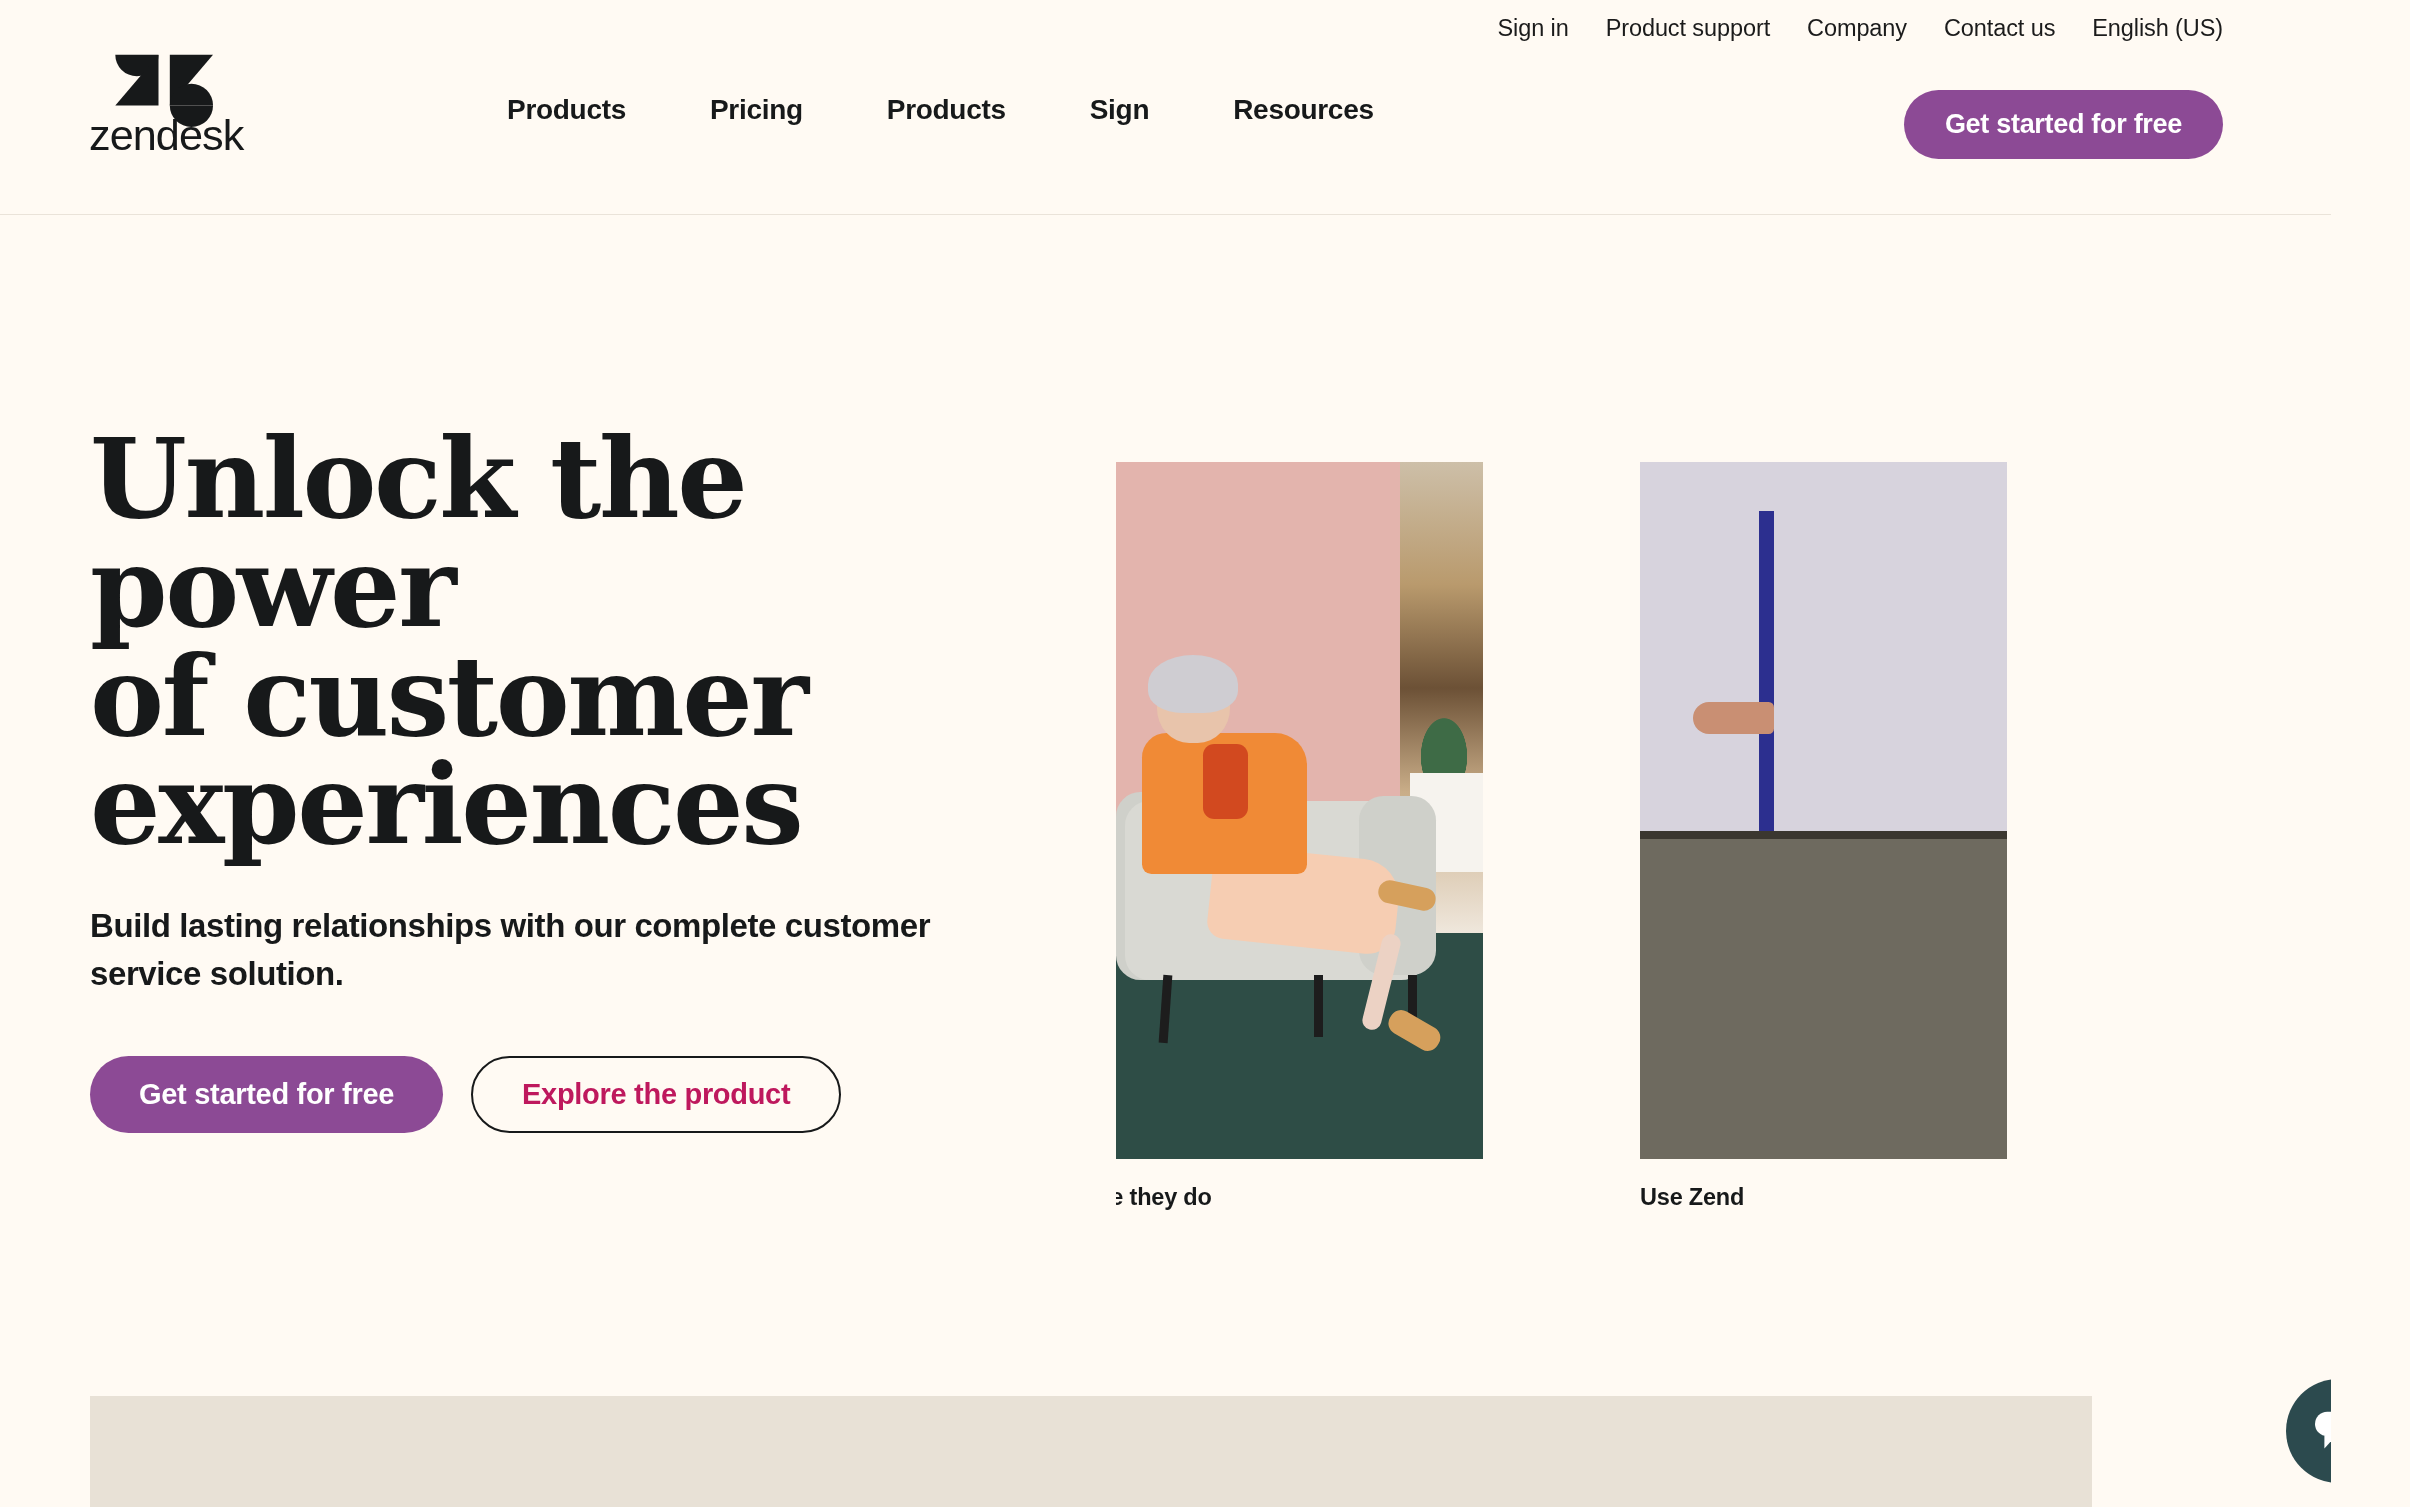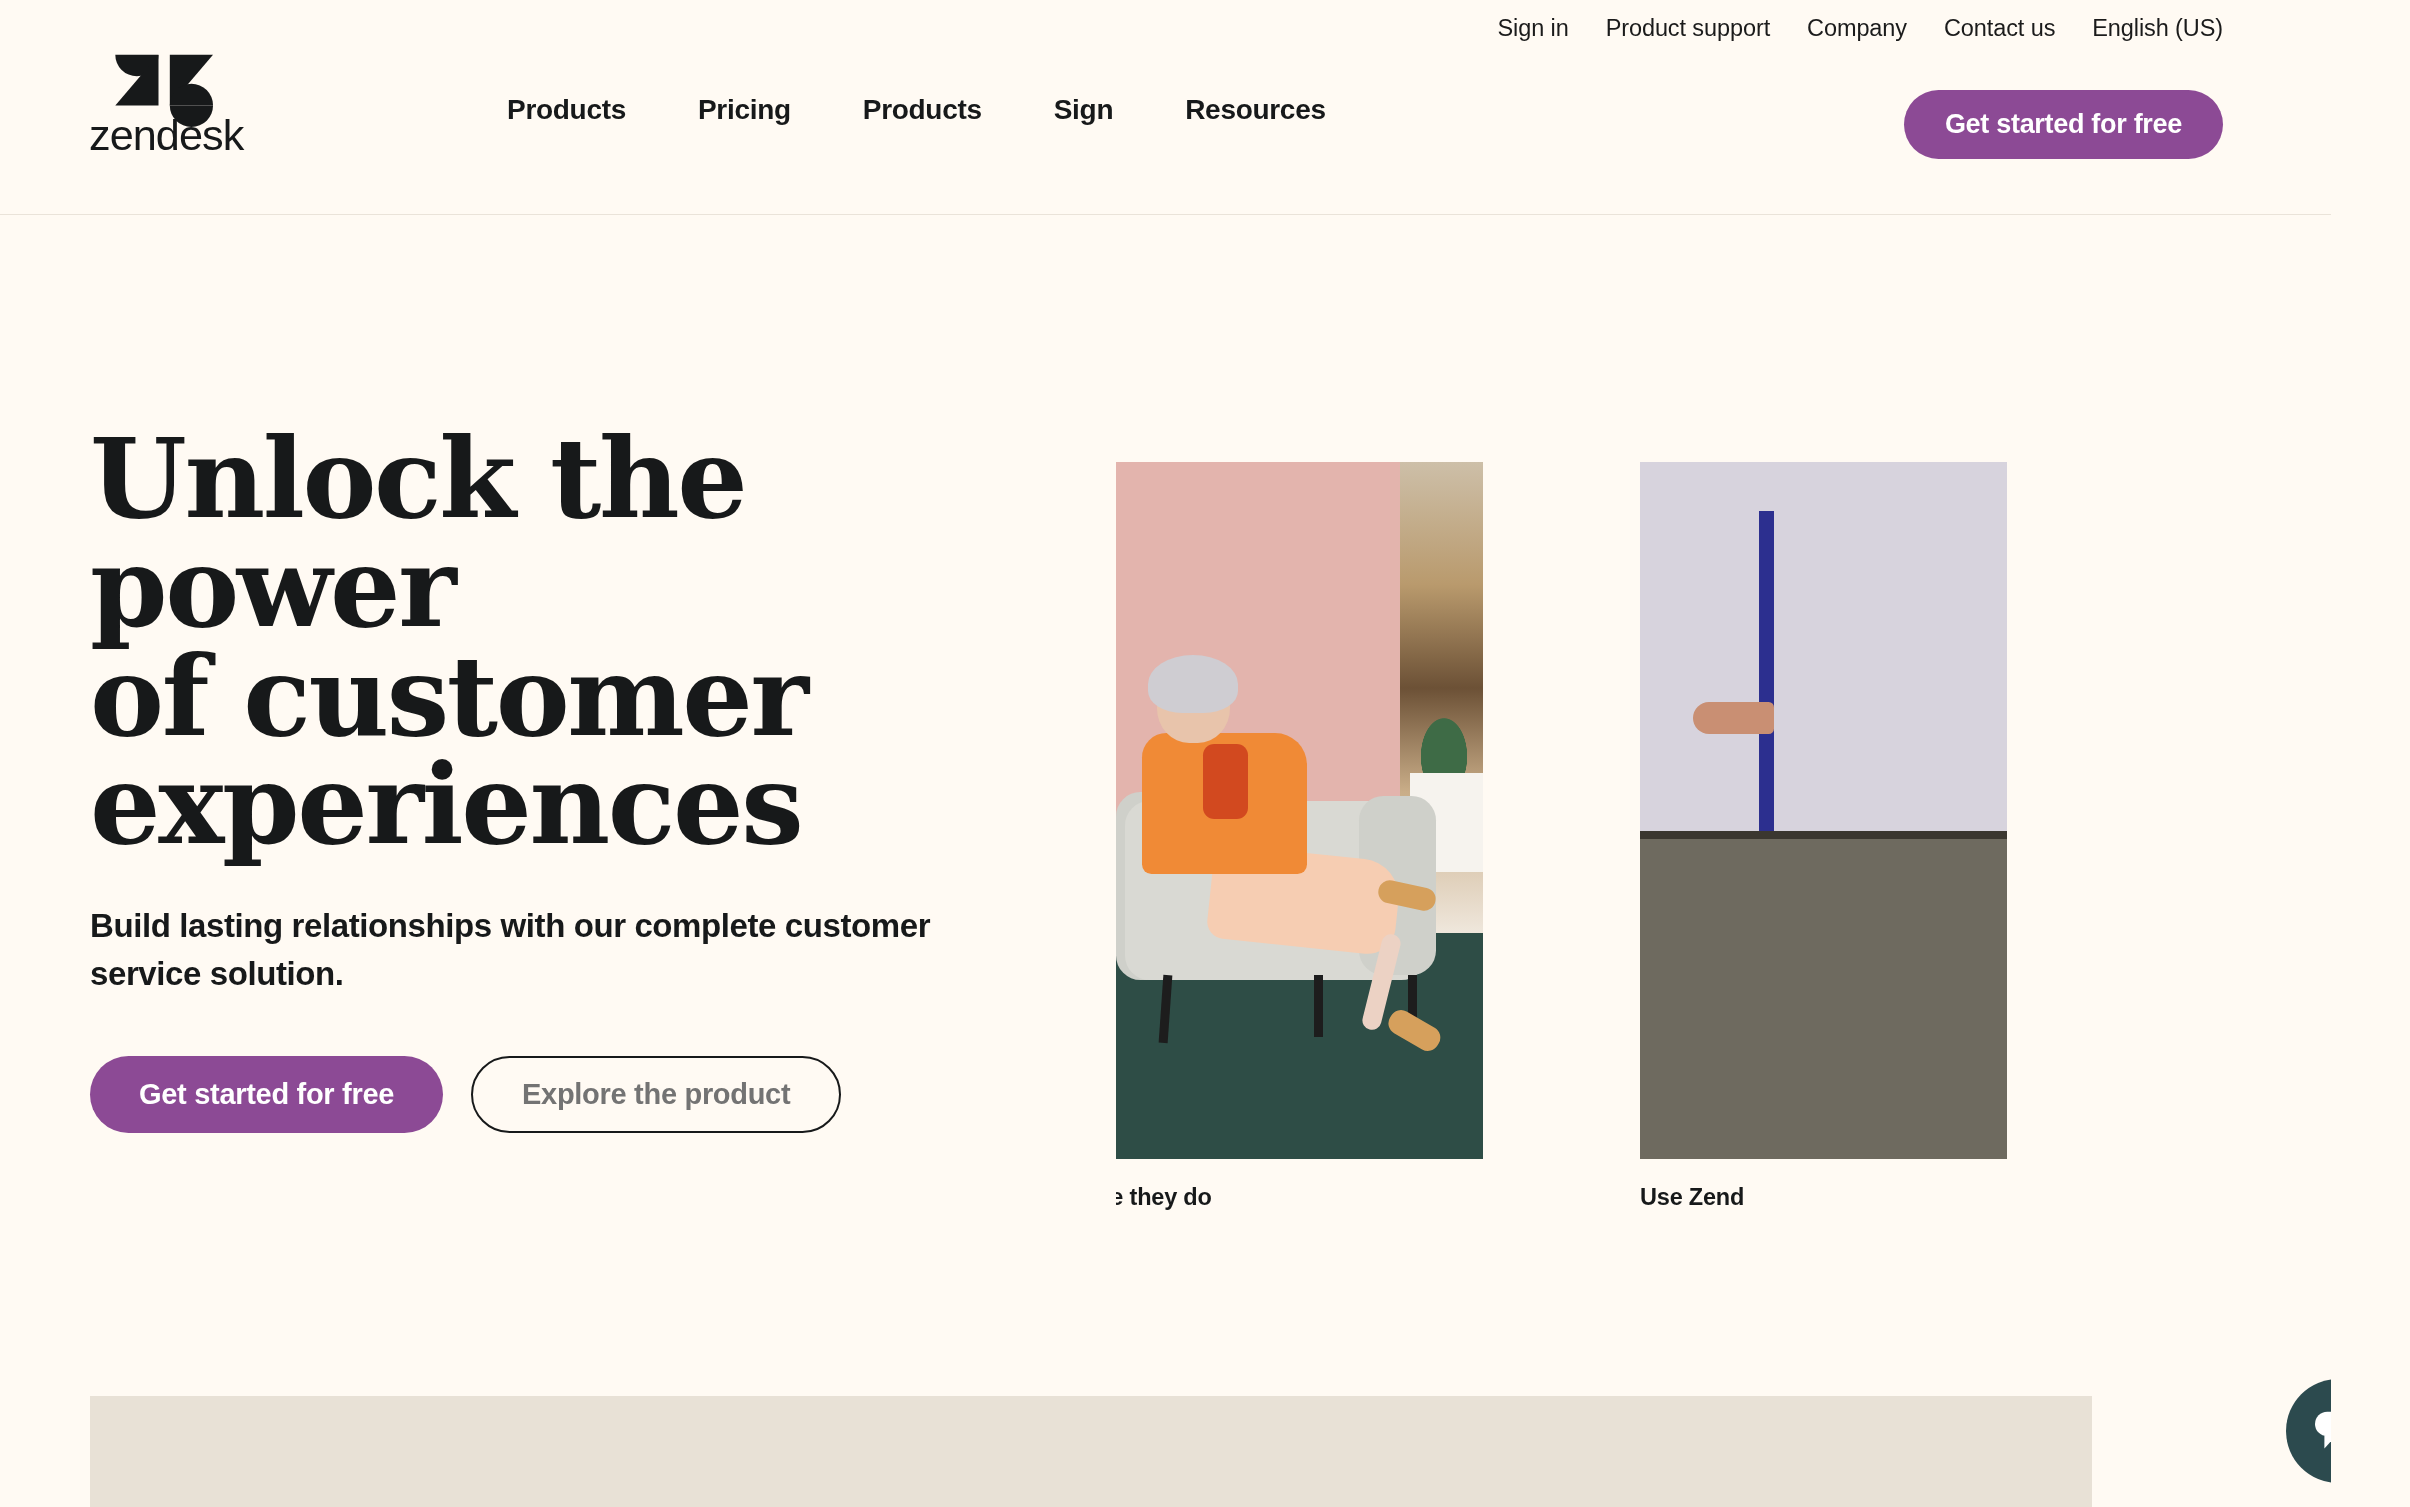--- a/index.html
+++ b/index.html
@@ -35,21 +35,21 @@
   }
 
   #logo {
     position: absolute; left: 87px; top: 49px;
     width: 175px; height: 109px; cursor: pointer;
   }
   #logo svg { display: block; width: 175px; height: 109px; }
 
   #main-nav {
     position: absolute; left: 471px; top: 94px;
-    display: flex; align-items: center; gap: 0;
+    display: flex; align-items: center; gap: 12px;
   }
   .nav-item {
     font-size: 28px; font-weight: 700; color: #17191a;
     letter-spacing: -0.3px; white-space: nowrap; cursor: pointer;
     padding: 0 36px;
   }
 
   #header-cta {
     position: absolute; right: 188px; top: 90px;
     height: 69px; padding: 0 41px;
@@ -83,21 +83,21 @@
   #hero-actions { margin-top: 58px; display: flex; align-items: center; gap: 28px; }
   .btn {
     height: 77px; border-radius: 41px;
     font-family: "Liberation Sans", sans-serif;
     font-size: 29px; font-weight: 700; letter-spacing: -0.3px;
     display: flex; align-items: center; justify-content: center;
     cursor: pointer; white-space: nowrap;
   }
   .btn-primary { background: #8c4a95; color: #fff; border: none; padding: 0 49px; }
   .btn-secondary {
-    background: transparent; color: #737373;
+    background: transparent; color: #be185d;
     border: 2.4px solid #17191a; padding: 0 49px;
   }
 
   
   #carousel {
     position: absolute; left: 1116px; top: 247px;
     width: 976px; height: 772px;
     overflow: hidden;
   }
   #carousel-track { position: absolute; left: 0; top: 0; display: flex; gap: 157px; }

